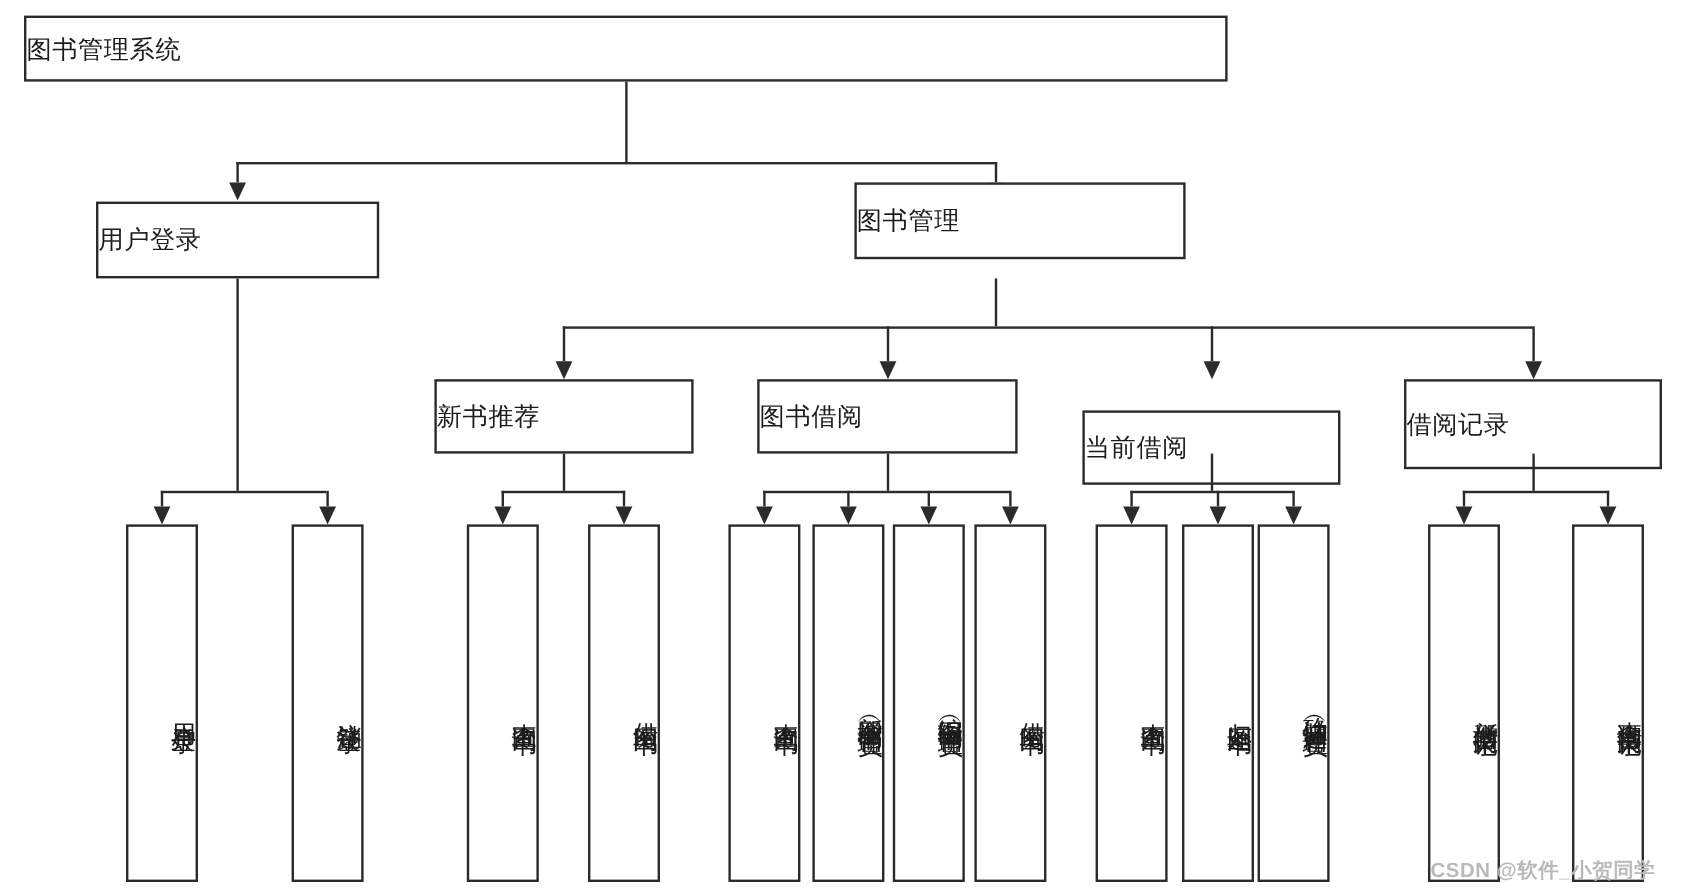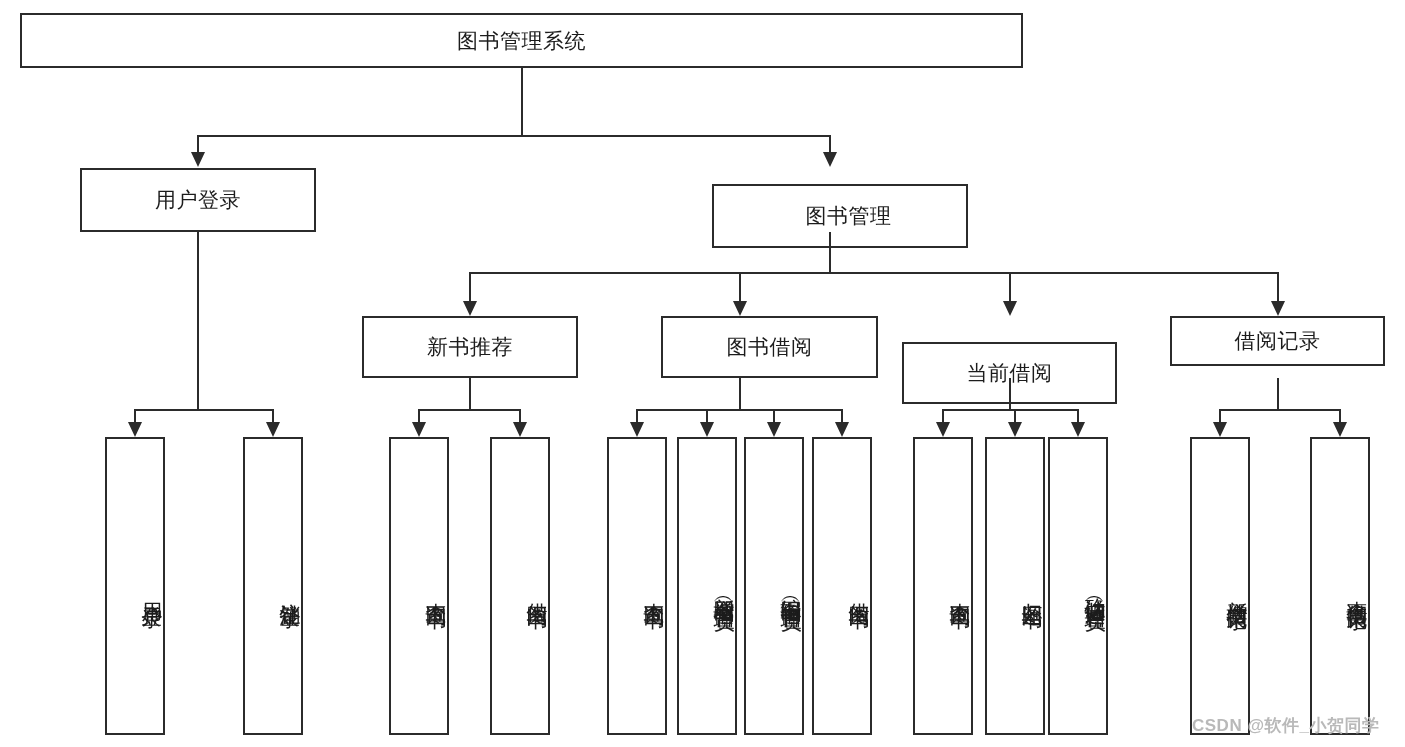--- a/index.html
+++ b/index.html
@@ -18,21 +18,20 @@
     background: #ffffff;
     overflow: hidden;
   }
   .node {
     position: absolute;
     box-sizing: border-box;
     border: 2px solid #2b2b2b;
     background: #ffffff;
     display: flex;
     align-items: center;
-    justify-content: center;
     color: #1c1c1c;
   }
   .node.h {
     font-size: 21px;
     letter-spacing: 0.5px;
   }
   .node.v {
     writing-mode: vertical-rl;
     text-orientation: upright;
     font-size: 21px;
@@ -85,21 +84,21 @@
   <div class="line hline" style="left:197px; top:135px; width:634px;"></div>
 
   <div class="line vline" style="left:197px; top:135px; height:17px;"></div>
   <div class="arrow" style="left:191px; top:152px;"></div>
   <div class="line vline" style="left:829px; top:135px; height:17px;"></div>
   <div class="arrow" style="left:823px; top:152px;"></div>
 
   <div class="node h" style="left:80px; top:168px; width:236px; height:64px;">
     <span>用户登录</span>
   </div>
-  <div class="node h" style="left:712px; top:184px; width:256px; height:64px;padding-left:17px;">
+  <div class="node h" style="left:712px; top:152px; width:276px; height:64px;">
     <span>图书管理</span>
   </div>
 
   <div class="line vline" style="left:197px; top:232px; height:177px;"></div>
   <div class="line hline" style="left:134px; top:409px; width:138px;"></div>
   <div class="line vline" style="left:134px; top:409px; height:13px;"></div>
   <div class="arrow" style="left:128px; top:422px;"></div>
   <div class="line vline" style="left:272px; top:409px; height:13px;"></div>
   <div class="arrow" style="left:266px; top:422px;"></div>
 
@@ -110,27 +109,27 @@
   <div class="line vline" style="left:739px; top:272px; height:29px;"></div>
   <div class="arrow" style="left:733px; top:301px;"></div>
   <div class="line vline" style="left:1009px; top:272px; height:29px;"></div>
   <div class="arrow" style="left:1003px; top:301px;"></div>
   <div class="line vline" style="left:1277px; top:272px; height:29px;"></div>
   <div class="arrow" style="left:1271px; top:301px;"></div>
 
   <div class="node h" style="left:362px; top:316px; width:216px; height:62px;">
     <span>新书推荐</span>
   </div>
-  <div class="node h" style="left:661px; top:316px; width:217px; height:62px;">
+  <div class="node h" style="left:631px; top:316px; width:217px; height:62px;">
     <span>图书借阅</span>
   </div>
   <div class="node h" style="left:902px; top:316px; width:215px; height:62px;margin-top:26px;">
     <span>当前借阅</span>
   </div>
-  <div class="node h" style="left:1170px; top:316px; width:215px; height:50px;">
+  <div class="node h" style="left:1170px; top:316px; width:215px; height:75px;">
     <span>借阅记录</span>
   </div>
 
   <div class="line vline" style="left:469px; top:378px; height:31px;"></div>
   <div class="line hline" style="left:418px; top:409px; width:103px;"></div>
   <div class="line vline" style="left:418px; top:409px; height:13px;"></div>
   <div class="arrow" style="left:412px; top:422px;"></div>
   <div class="line vline" style="left:519px; top:409px; height:13px;"></div>
   <div class="arrow" style="left:513px; top:422px;"></div>
 

